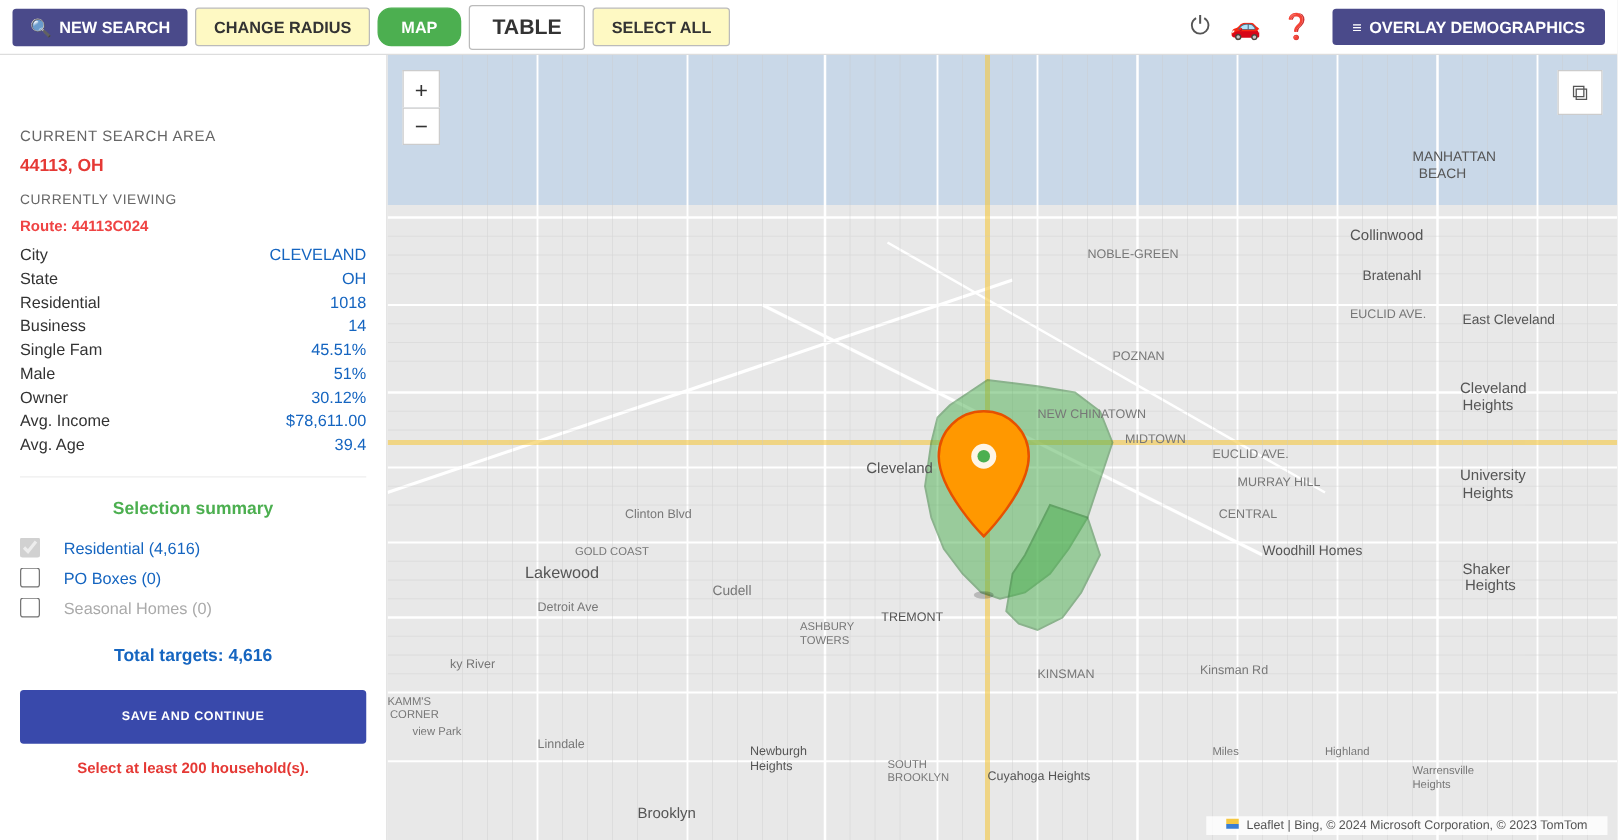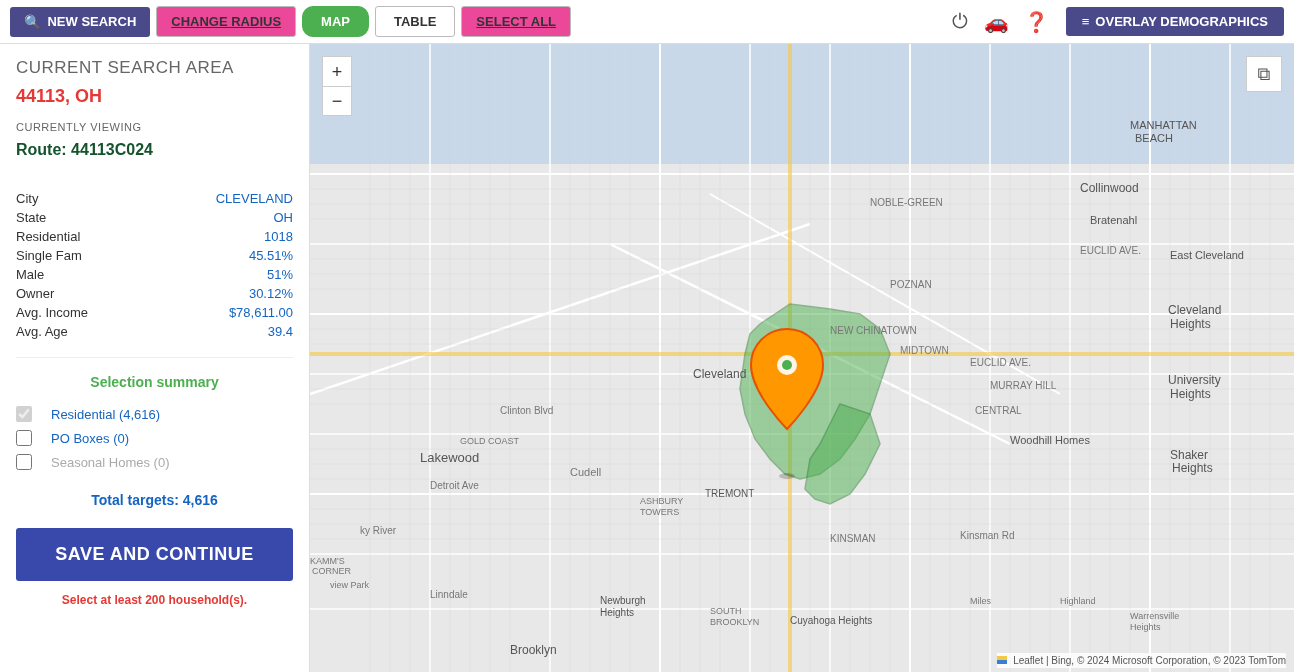--- a/index.html
+++ b/index.html
@@ -23,46 +23,45 @@
       font-size: 13px;
       font-weight: bold;
       cursor: pointer;
       display: flex;
       align-items: center;
       gap: 6px;
       border-radius: 3px;
     }
     .btn-new-search .icon { font-size: 14px; }
     .btn-outline {
-      background: #ec4899;
+      background: #fef9c3;
       color: #333;
       border: 1px solid #bbb;
       padding: 7px 14px;
       font-size: 13px;
       font-weight: bold;
       cursor: pointer;
       border-radius: 3px;
-      text-decoration: underline;
     }
     .btn-map {
       background: #4caf50;
       color: #fff;
       border: 1px solid #4caf50;
       padding: 7px 18px;
       font-size: 13px;
       font-weight: bold;
       cursor: pointer;
       border-radius: 11px;
     }
     .btn-table {
       background: #fff;
       color: #333;
       border: 1px solid #bbb;
       padding: 7px 18px;
-      font-size: 13px;
+      font-size: 17px;
       font-weight: bold;
       cursor: pointer;
       border-radius: 3px;
     }
     .toolbar-right {
       margin-left: auto;
       display: flex;
       align-items: center;
       gap: 16px;
     }
@@ -101,44 +100,45 @@
       min-width: 310px;
       border-right: 1px solid #ddd;
       overflow-y: auto;
       padding: 14px 16px;
       background: #fff;
       display: flex;
       flex-direction: column;
       gap: 6px;
     }
     .section-label {
-      font-size: 17px;
+      font-size: 12px;
       color: #666;
       text-transform: uppercase;
       letter-spacing: 0.5px;
       margin-bottom: 2px;
+      margin-top: 44px;
     }
     .area-value {
       color: #e53935;
-      font-size: 18px;
+      font-size: 14px;
       font-weight: bold;
       margin-bottom: 8px;
     }
     .viewing-label {
       font-size: 11px;
       color: #666;
       text-transform: uppercase;
       letter-spacing: 0.5px;
       margin-bottom: 2px;
     }
     .route-value {
-      color: #14532d;
-      font-size: 16px;
-      font-weight: bold;
-      margin-bottom: 24px;
+      color: #ef4444;
+      font-size: 12px;
+      font-weight: bold;
+      margin-bottom: 0;
     }
     .stats-table {
       width: 100%;
       border-collapse: collapse;
     }
     .stats-table tr td {
       padding: 2px 0;
       font-size: 13px;
     }
     .stats-table tr td:first-child {
@@ -184,21 +184,21 @@
       font-weight: bold;
       margin: 8px 0 14px 0;
     }
     .total-targets span { color: #1565c0; }
     .btn-save-continue {
       background: #3949ab;
       color: #fff;
       border: none;
       width: 100%;
       padding: 16px;
-      font-size: 18px;
+      font-size: 10px;
       font-weight: bold;
       cursor: pointer;
       border-radius: 3px;
       text-transform: uppercase;
       letter-spacing: 0.5px;
     }
     .save-hint {
       font-size: 12px;
       color: #555;
       text-align: center;
@@ -254,21 +254,21 @@
       font-size: 18px;
       color: #555;
     }
     .map-attribution {
       position: absolute;
       bottom: 4px;
       right: 8px;
       font-size: 10px;
       color: #555;
       background: rgba(255,255,255,0.8);
-      padding: 2px 0;
+      padding: 2px 16px;
     }
   </style>
 </head>
 <body>
 
 <div class="toolbar">
   <button class="btn-new-search">
     <span class="icon">🔍</span>
     <span>NEW SEARCH</span>
   </button>
@@ -311,20 +311,24 @@
             <td>City</td>
             <td>CLEVELAND</td>
           </tr>
           <tr>
             <td>State</td>
             <td>OH</td>
           </tr>
           <tr>
             <td>Residential</td>
             <td>1018</td>
+          </tr>
+          <tr>
+            <td>Business</td>
+            <td>14</td>
           </tr>
           <tr>
             <td>Single Fam</td>
             <td>45.51%</td>
           </tr>
           <tr>
             <td>Male</td>
             <td>51%</td>
           </tr>
           <tr>

